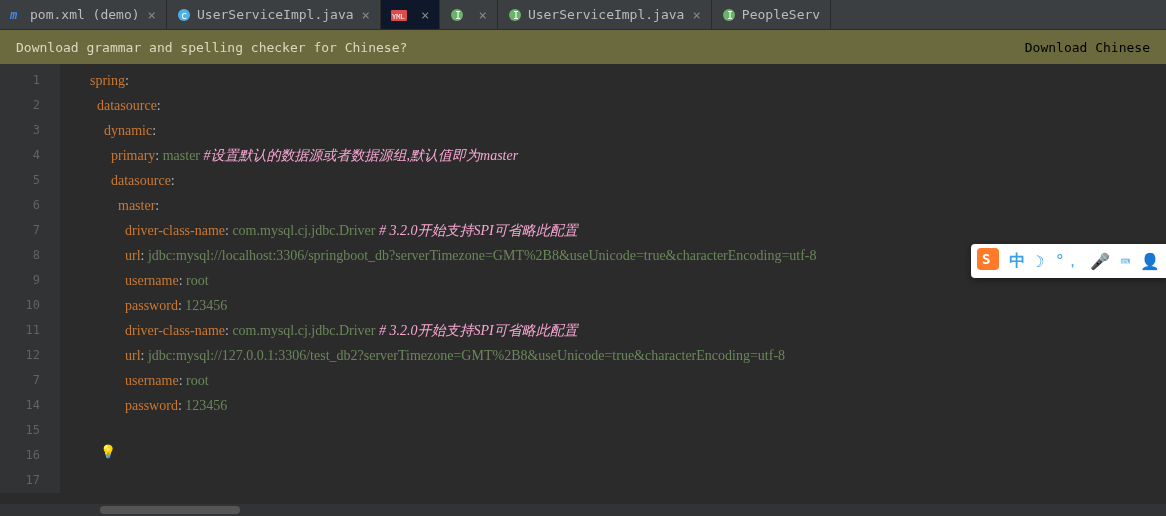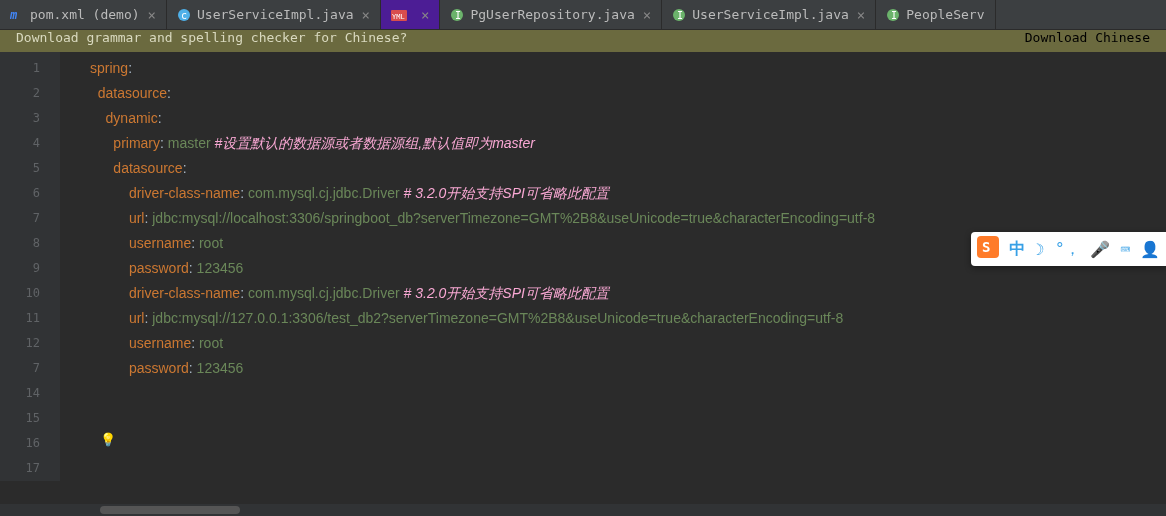--- a/index.html
+++ b/index.html
@@ -22,37 +22,37 @@
   display: flex;
   align-items: center;
   padding: 0 10px;
   height: 100%;
   border-right: 1px solid #2b2b2b;
   color: #bbbbbb;
   white-space: nowrap;
   font-size: 13px;
 }
 .tab.active {
-  background: #4c1d95;
+  background: #0f172a;
   color: #ffffff;
 }
 .tab .icon { margin-right: 6px; display: inline-flex; }
 .tab .close {
   margin-left: 8px;
   color: #888888;
   font-size: 14px;
 }
 .banner {
   background: #6b6a3f;
   color: #d9d9bf;
   display: flex;
   justify-content: space-between;
-  align-items: flex-start;
+  align-items: center;
   padding: 0 16px;
-  height: 22px;
+  height: 34px;
   font-size: 13px;
 }
 .banner .link {
   color: #000000;
 }
 .editor {
   display: flex;
   background: #2b2b2b;
   position: relative;
 }
@@ -71,21 +71,21 @@
   position: relative;
 }
 .bulb {
   position: absolute;
   left: 100px;
   color: #f2c55c;
 }
 .code {
   padding-top: 4px;
   padding-left: 30px;
-  font-family: Liberation Sans, sans-serif;
+  font-family: Liberation Serif, serif;
   font-size: 14px;
   white-space: nowrap;
 }
 .code-line {
   height: 25px;
   line-height: 25px;
 }
 .key { color: #cc7832; }
 .val { color: #6a8759; }
 .comment { color: #f9a8d4; font-style: italic; }
@@ -154,21 +154,20 @@
       </span>
     <span class="close">×</span>
   </div>
   <div class="tab">
     <span class="icon">
         <svg width="14" height="14">
           <circle cx="7" cy="7" r="6" fill="#6bb36b"></circle>
           <text x="5" y="11" font-size="10" fill="#fff">I</text>
         </svg>
       </span>
-    <span>PgUserRepository.java</span>
     <span class="close">×</span>
   </div>
   <div class="tab">
     <span class="icon">
         <svg width="14" height="14">
           <circle cx="7" cy="7" r="6" fill="#6bb36b"></circle>
           <text x="5" y="11" font-size="10" fill="#fff">I</text>
         </svg>
       </span>
     <span>UserServiceImpl.java</span>
@@ -209,20 +208,21 @@
       <div class="gutter-line">15</div>
       <div class="gutter-line">16</div>
       <div class="gutter-line">17</div>
     </div>
   <div class="code" id="code">
       <div class="code-line"><span class="key">spring</span><span class="yaml-text">:</span></div>
       <div class="code-line">&nbsp;&nbsp;<span class="key">datasource</span><span class="yaml-text">:</span></div>
       <div class="code-line">&nbsp;&nbsp;&nbsp;&nbsp;<span class="key">dynamic</span><span class="yaml-text">:</span></div>
       <div class="code-line">&nbsp;&nbsp;&nbsp;&nbsp;&nbsp;&nbsp;<span class="key">primary</span><span class="yaml-text">:</span> <span class="val">master</span> <span class="comment">#设置默认的数据源或者数据源组,默认值即为master</span></div>
       <div class="code-line">&nbsp;&nbsp;&nbsp;&nbsp;&nbsp;&nbsp;<span class="key">datasource</span><span class="yaml-text">:</span></div>
+      <div class="code-line">&nbsp;&nbsp;&nbsp;&nbsp;&nbsp;&nbsp;&nbsp;&nbsp;<span class="key">master</span><span class="yaml-text">:</span></div>
       <div class="code-line">&nbsp;&nbsp;&nbsp;&nbsp;&nbsp;&nbsp;&nbsp;&nbsp;&nbsp;&nbsp;<span class="key">driver-class-name</span><span class="yaml-text">:</span> <span class="val">com.mysql.cj.jdbc.Driver</span> <span class="comment"># 3.2.0开始支持SPI可省略此配置</span></div>
       <div class="code-line">&nbsp;&nbsp;&nbsp;&nbsp;&nbsp;&nbsp;&nbsp;&nbsp;&nbsp;&nbsp;<span class="key">url</span><span class="yaml-text">:</span> <span class="val">jdbc:mysql://localhost:3306/springboot_db?serverTimezone=GMT%2B8&amp;useUnicode=true&amp;characterEncoding=utf-8</span></div>
       <div class="code-line">&nbsp;&nbsp;&nbsp;&nbsp;&nbsp;&nbsp;&nbsp;&nbsp;&nbsp;&nbsp;<span class="key">username</span><span class="yaml-text">:</span> <span class="val">root</span></div>
       <div class="code-line">&nbsp;&nbsp;&nbsp;&nbsp;&nbsp;&nbsp;&nbsp;&nbsp;&nbsp;&nbsp;<span class="key">password</span><span class="yaml-text">:</span> <span class="val">123456</span></div>
       <div class="code-line">&nbsp;&nbsp;&nbsp;&nbsp;&nbsp;&nbsp;&nbsp;&nbsp;&nbsp;&nbsp;<span class="key">driver-class-name</span><span class="yaml-text">:</span> <span class="val">com.mysql.cj.jdbc.Driver</span> <span class="comment"># 3.2.0开始支持SPI可省略此配置</span></div>
       <div class="code-line">&nbsp;&nbsp;&nbsp;&nbsp;&nbsp;&nbsp;&nbsp;&nbsp;&nbsp;&nbsp;<span class="key">url</span><span class="yaml-text">:</span> <span class="val">jdbc:mysql://127.0.0.1:3306/test_db2?serverTimezone=GMT%2B8&amp;useUnicode=true&amp;characterEncoding=utf-8</span></div>
       <div class="code-line">&nbsp;&nbsp;&nbsp;&nbsp;&nbsp;&nbsp;&nbsp;&nbsp;&nbsp;&nbsp;<span class="key">username</span><span class="yaml-text">:</span> <span class="val">root</span></div>
       <div class="code-line">&nbsp;&nbsp;&nbsp;&nbsp;&nbsp;&nbsp;&nbsp;&nbsp;&nbsp;&nbsp;<span class="key">password</span><span class="yaml-text">:</span> <span class="val">123456</span></div>
       <div class="code-line"></div>
     </div>

